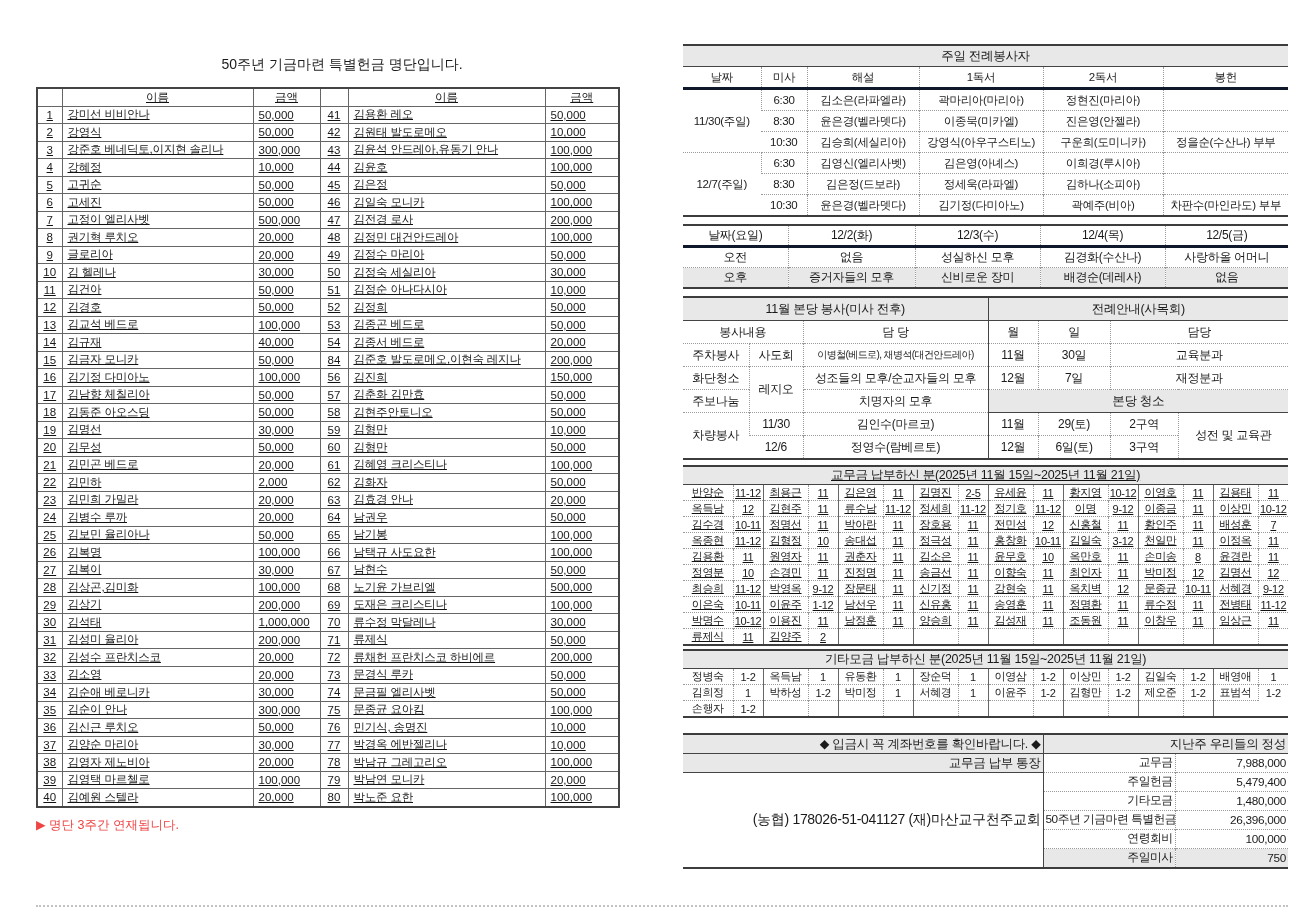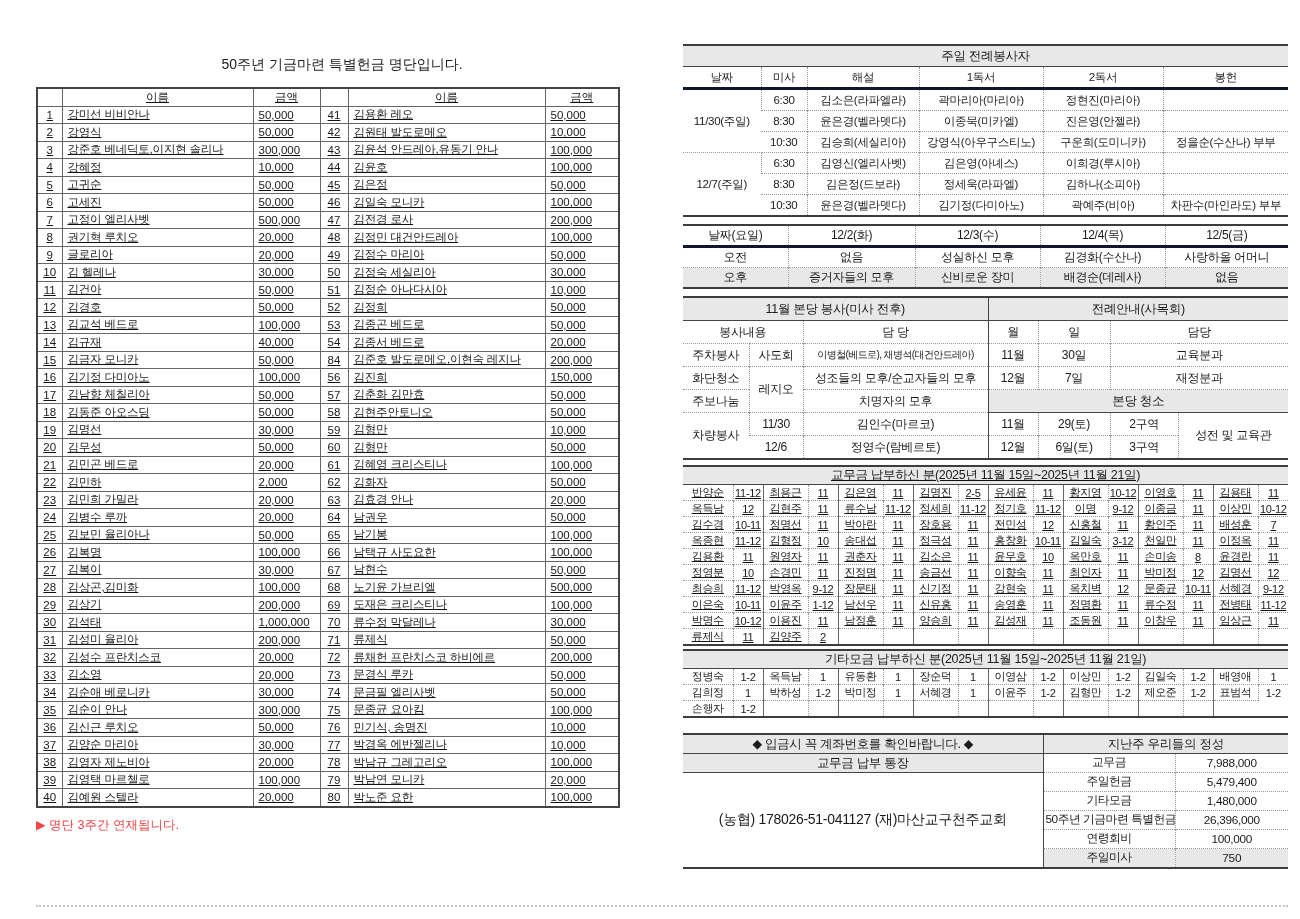--- a/index.html
+++ b/index.html
@@ -36,21 +36,21 @@
   .t3{margin-bottom:5px;}  .t3 td{height:22px;}
   .t3 .tight{font-size:10px;letter-spacing:-0.6px;}
   .gray td{background:#e8e8e8;}
 
   .g16 td{height:15px;font-size:11px;padding:0 1px;}
   .g16 .nm16{border-left:1px solid #666;}
   .g16 td:first-child{border-left:none;}
   .g16 .vl{border-left:1px dotted #9a9a9a;}
   .t4{margin-bottom:3px;text-decoration:underline;} .t5{margin-bottom:15px;}
 
-  .t6 td{height:18px;font-size:11.8px;}
+  .t6 td{height:18px;font-size:11.8px;text-align:right;}
   .t6 .acct{font-size:14px;}
   .t6 .olbl{letter-spacing:-0.5px;}
 
   .page-bottom-rule{position:absolute;left:36px;top:905px;width:1252px;border-top:2px dotted #c2c2c2;}
 </style>
 </head>
 <body>
 
 <div class="doc">
 

